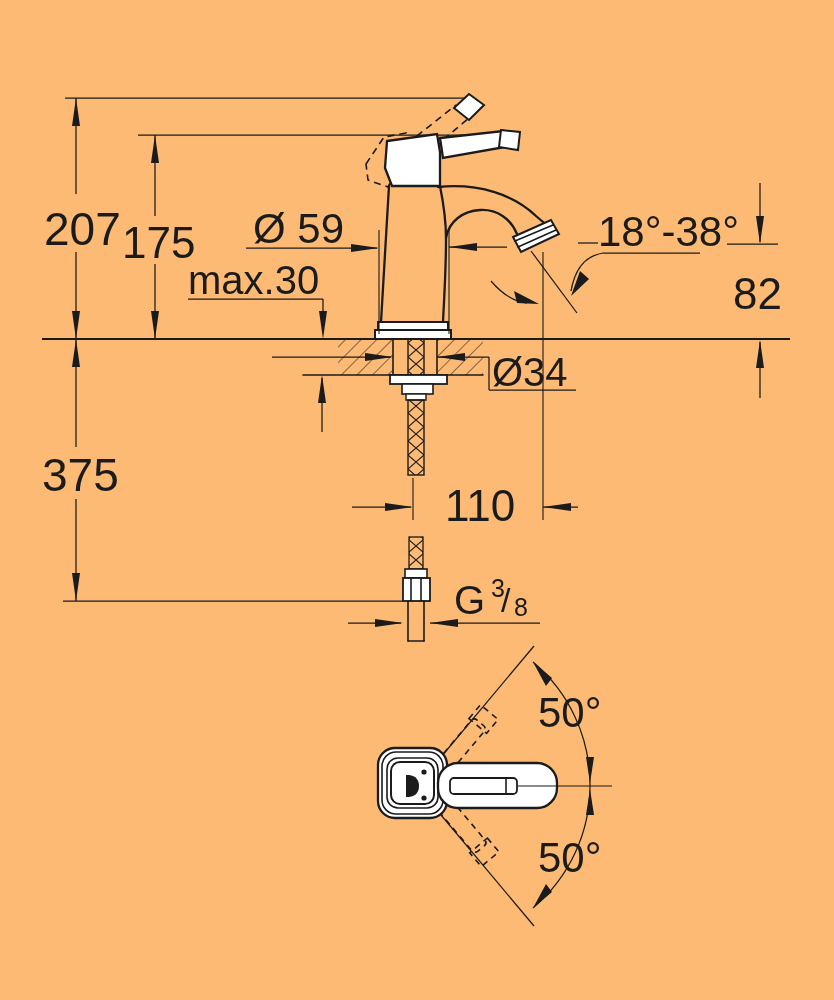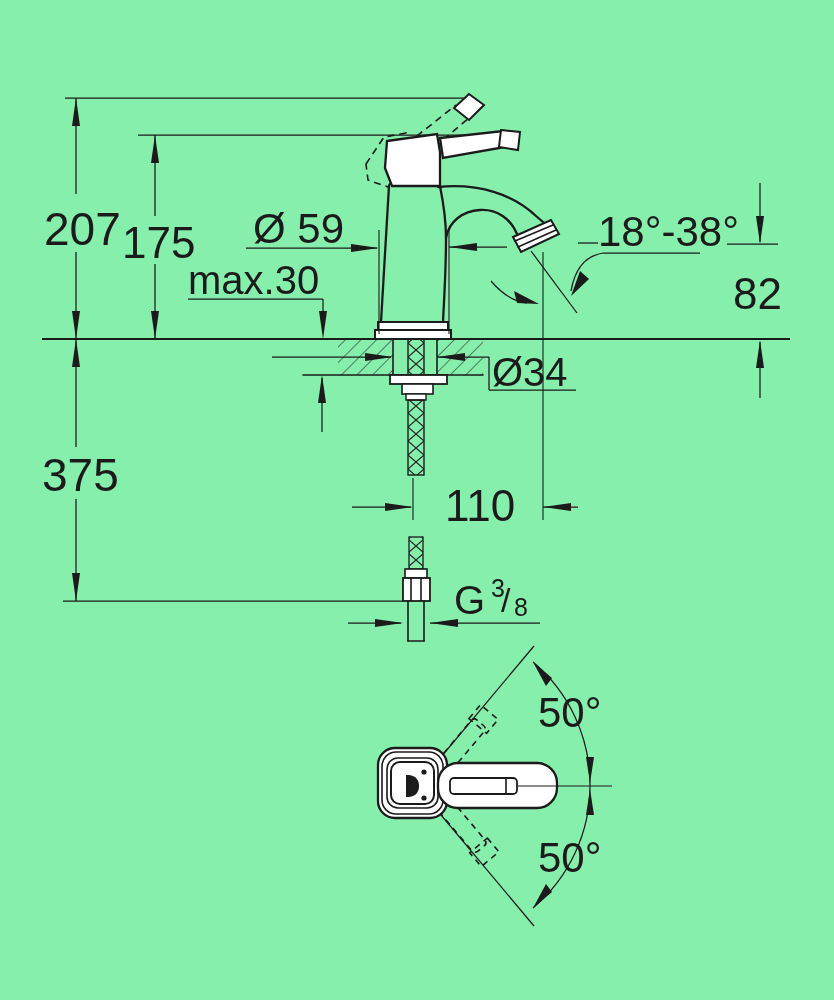--- a/index.html
+++ b/index.html
@@ -1,16 +1,16 @@
 <!DOCTYPE html>
 <html><head>
 <meta charset="utf-8">
 <style>
   html,body{margin:0;padding:0;background:#ffffff;}
-  .stage{position:relative;width:834px;height:1000px;background:#86efac;overflow:hidden;}
+  .stage{position:relative;width:834px;height:1000px;background:#fdba74;overflow:hidden;}
   svg{display:block;}
   svg text{font-family:"Liberation Sans","DejaVu Sans",sans-serif;fill:#1b1b1b;}
   .ol{stroke:#1b1b1b;fill:none;stroke-width:2.3;stroke-linecap:round;stroke-linejoin:round;}
   .ol-thin{stroke:#1b1b1b;fill:none;stroke-width:1.6;stroke-linecap:round;}
   .dim{stroke:#1b1b1b;fill:none;stroke-width:1.25;}
   .ext{stroke:#1b1b1b;fill:none;stroke-width:1.1;}
   .arrow{fill:#1b1b1b;stroke:none;}
   .dash{stroke:#1b1b1b;fill:none;stroke-width:1.6;stroke-dasharray:7 5;}
   .whitefill{fill:#ffffff;}
 </style>

